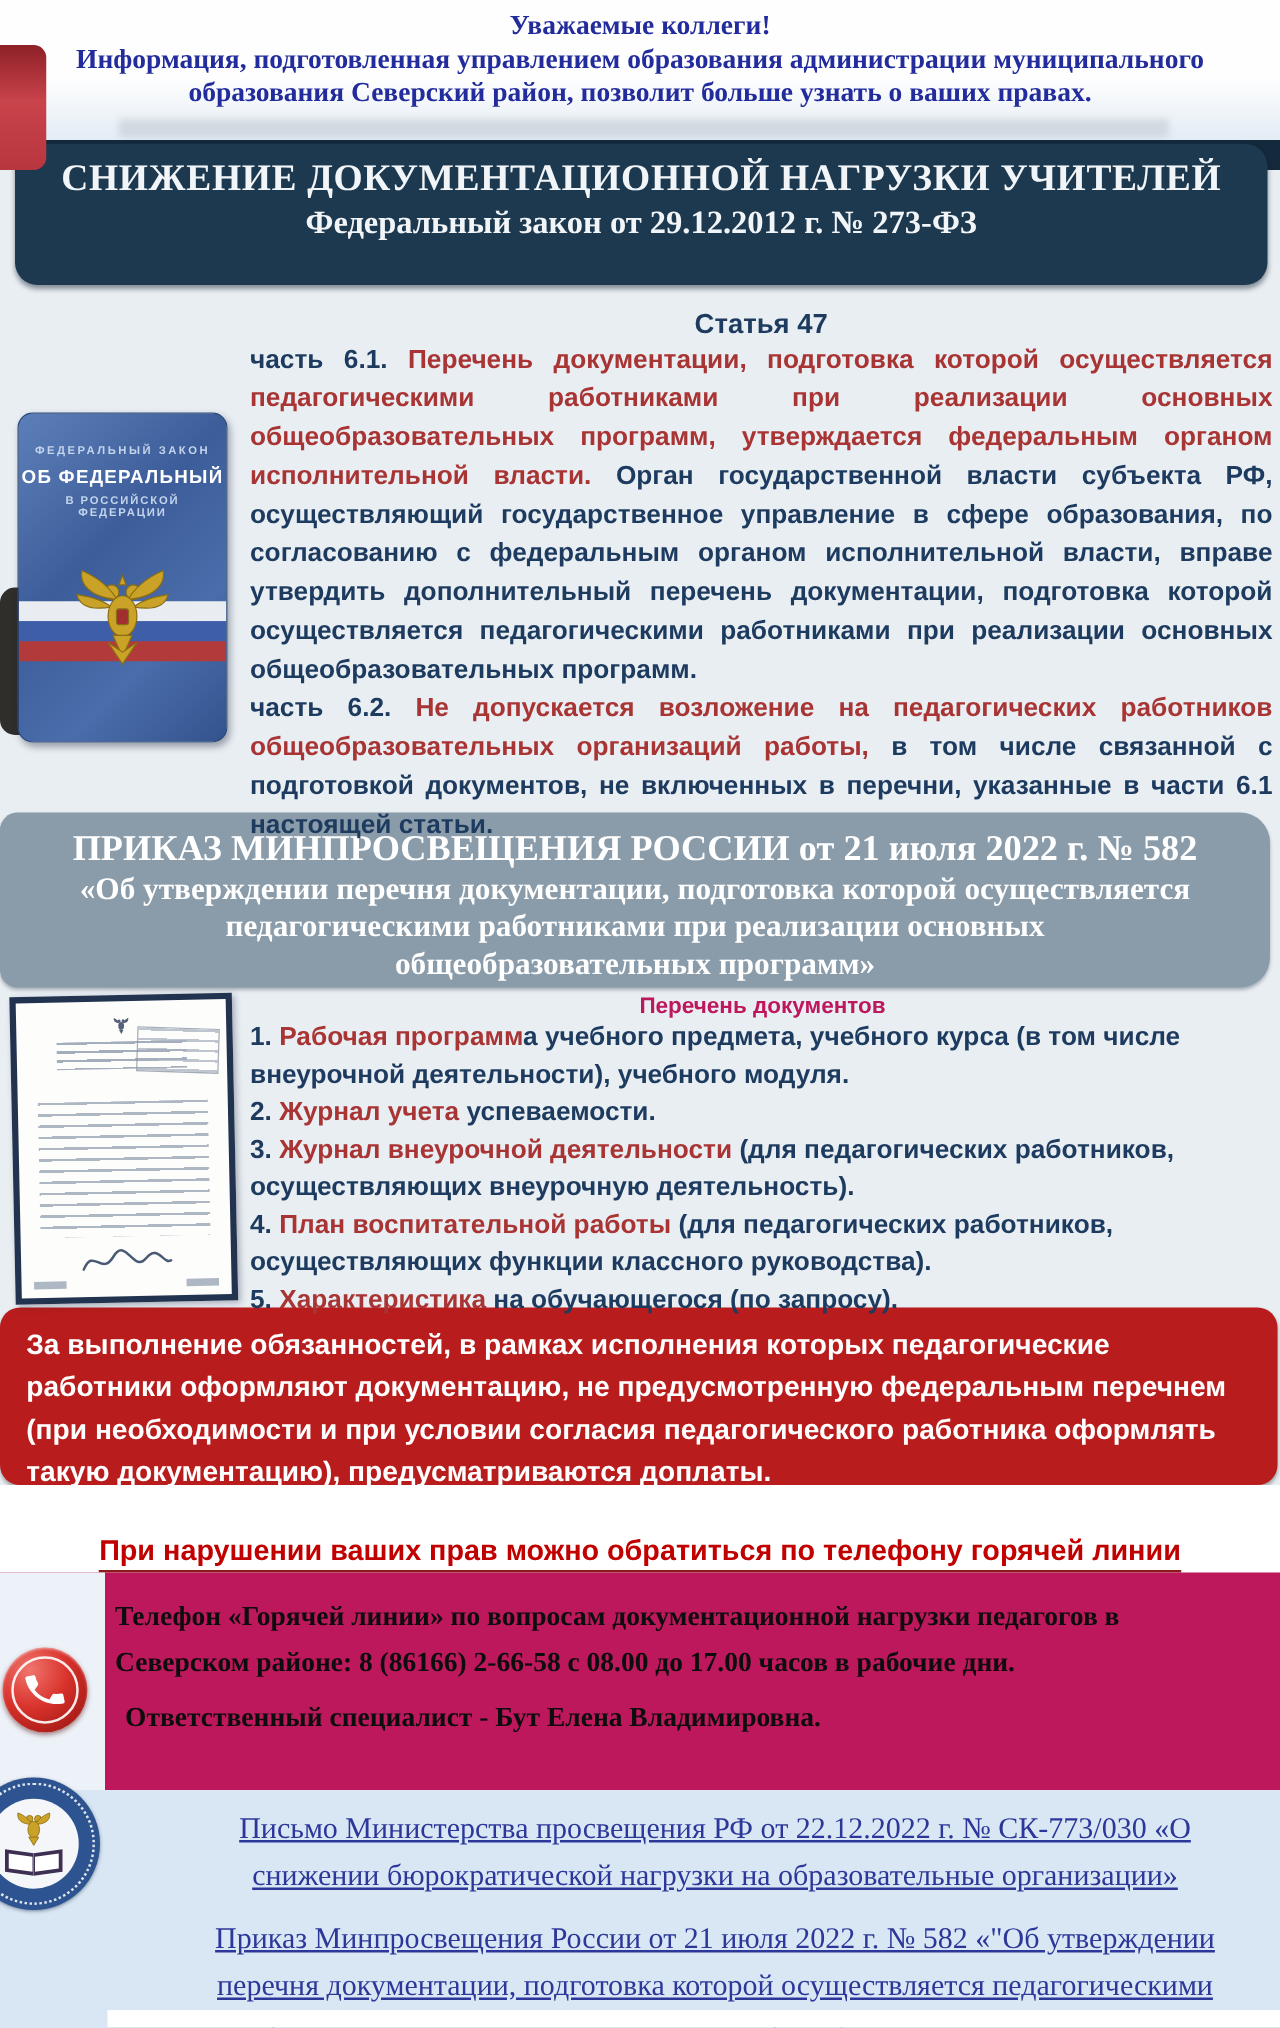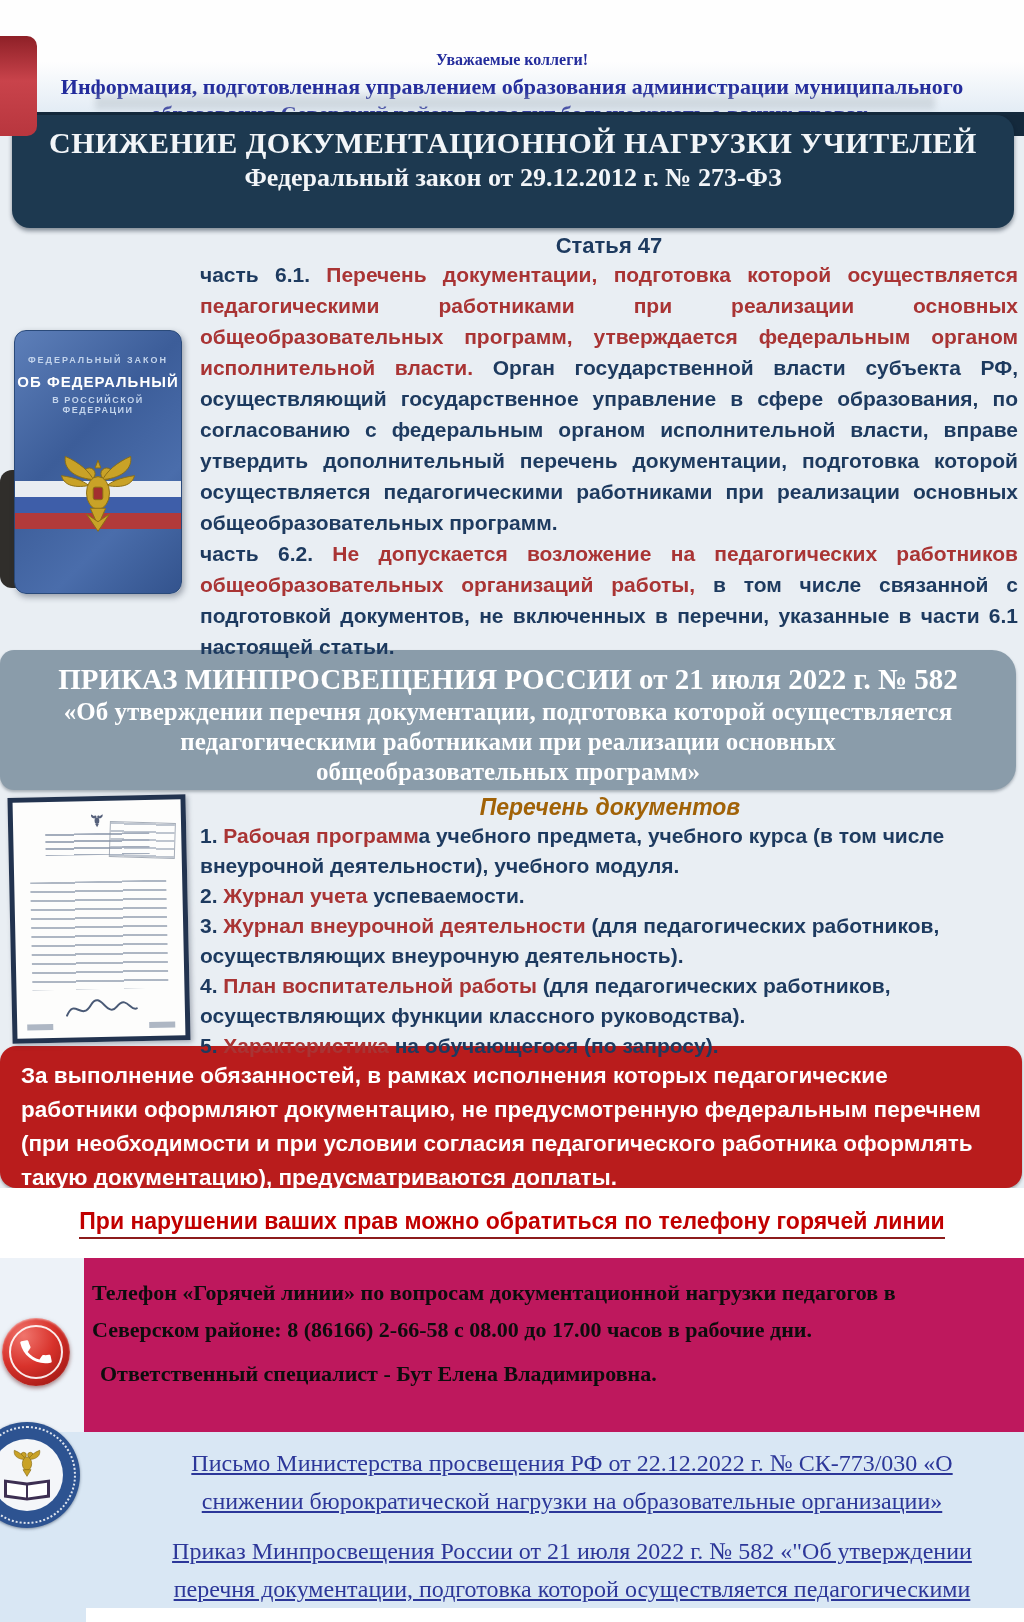--- a/index.html
+++ b/index.html
@@ -9,21 +9,21 @@
     background:#e9eef3; overflow:hidden;
     font-family:"Liberation Sans", sans-serif;
   }
 
   
   .top-header {
     height:112px; background:linear-gradient(#fefefe 55%, #e3ecf5);
     padding-top:6px; position:relative;
     font-family:"Liberation Serif", serif; color:#232c9c; text-align:center;
   }
-  .top-header .hl1 { font-size:16px; font-weight:bold; line-height:27px;margin-top:40px; }
+  .top-header .hl1 { font-size:22px; font-weight:bold; line-height:27px; }
   .top-header .hl2 { font-size:22px; font-weight:bold; line-height:27px; width:912px; margin:0 auto; }
   .noise-band { position:absolute; left:95px; top:95px; width:840px; height:15px;
     background:#aeb8bf; opacity:.4; filter:blur(3px); }
   .red-bar {
     position:absolute; left:0; top:36px; width:37px; height:100px; z-index:6;
     background:linear-gradient(#8e2027, #c9434b 45%, #b8363e);
     border-radius:0 10px 10px 0;
   }
 
   
@@ -34,21 +34,21 @@
     background:#1d3950; border-radius:18px; text-align:center; color:#f2f5f8;
     font-family:"Liberation Serif", serif; font-weight:bold; padding-top:9px;
     box-shadow:0 3px 4px rgba(10,25,40,.45);
   }
   .banner1 .b1l1 { font-size:30px; line-height:38px; letter-spacing:.5px; }
   .banner1 .b1l2, .banner1 .b1l3 { font-size:26px; line-height:31px; }
 
   
   .content1 { height:420px; position:relative; }
   .statya { margin-left:200px; width:818px; text-align:center;
-    color:#1d3a5f; font-weight:bold; font-size:22px; padding-top:3px; }
+    color:#1d3a5f; font-weight:bold; font-size:22px; padding-top:16px; }
   .art-text { margin-left:200px; width:818px; text-align:justify;
     font-size:21px; font-weight:bold; line-height:31px; color:#1d3a5f; }
   .red-t { color:#a93434; }
   .navy-t { color:#1d3a5f; }
 
   .book-tab { position:absolute; left:0; top:240px; width:57px; height:118px;
     background:#302e2b; border-radius:12px; }
   .book { position:absolute; left:14px; top:100px; width:168px; height:264px; z-index:2; }
   .book .cover {
     width:100%; height:100%; border-radius:12px; position:relative; overflow:hidden;
@@ -70,21 +70,21 @@
     border-radius:14px 24px 24px 14px; text-align:center; color:#ffffff;
     font-family:"Liberation Serif", serif; font-weight:bold; padding-top:11px;
     box-shadow:0 2px 3px rgba(40,55,70,.35);
   }
   .banner2 .b2t { font-size:29px; line-height:36px; }
   .banner2 .b2s { font-size:25px; line-height:30px; width:900px; margin:0 auto; }
 
   
   .content2 { height:256px; position:relative; }
   .perechen { margin-left:200px; width:820px; text-align:center;
-    color:#a16207; font-weight:bold; font-size:23px; padding-top:4px;font-style:italic; }
+    color:#be185d; font-weight:bold; font-size:18px; padding-top:4px; }
   .doc-list { margin-left:200px; width:822px; font-size:21px; font-weight:bold;
     line-height:30px; color:#1d3a5f; }
 
   .doc-scan {
     position:absolute; left:10px; top:6px; width:178px; height:246px;
     background:#fdfdfc; border:5px solid #22334f; transform:rotate(-1.2deg);
     box-shadow:2px 2px 5px rgba(40,50,70,.35); padding:10px 10px 6px; overflow:hidden;
   }
   .doc-emblem { text-align:center; height:20px; }
   .doc-head-lines { width:70%; height:22px; margin:2px auto 0;
@@ -102,21 +102,21 @@
   .gray-box {
     height:142px; margin-right:2px; background:#b91c1c; border-radius:16px;
     color:#ffffff; font-weight:bold; font-size:22.5px; line-height:34px;
     text-align:left; padding-top:13px;
     box-shadow:0 2px 3px rgba(60,60,60,.4);
   }
   .gray-box .gb-text { width:980px; margin:0 auto; }
 
   
   .hotline-band { height:70px; background:#ffffff; display:flex;
-    align-items:center; justify-content:center; }
+    align-items:flex-end; justify-content:center; }
   .hotline-band span {
     color:#c10000; font-weight:bold; font-size:23px;
     border-bottom:2px solid #8c1b1b; padding-bottom:2px;
   }
 
   
   .phone-sec { height:174px; background:#be185d; position:relative;
     font-family:"Liberation Serif", serif; color:#0d0d0d; }
   .phone-left-col { position:absolute; left:0; top:0; width:84px; height:100%;
     background:#edf2f8; }

